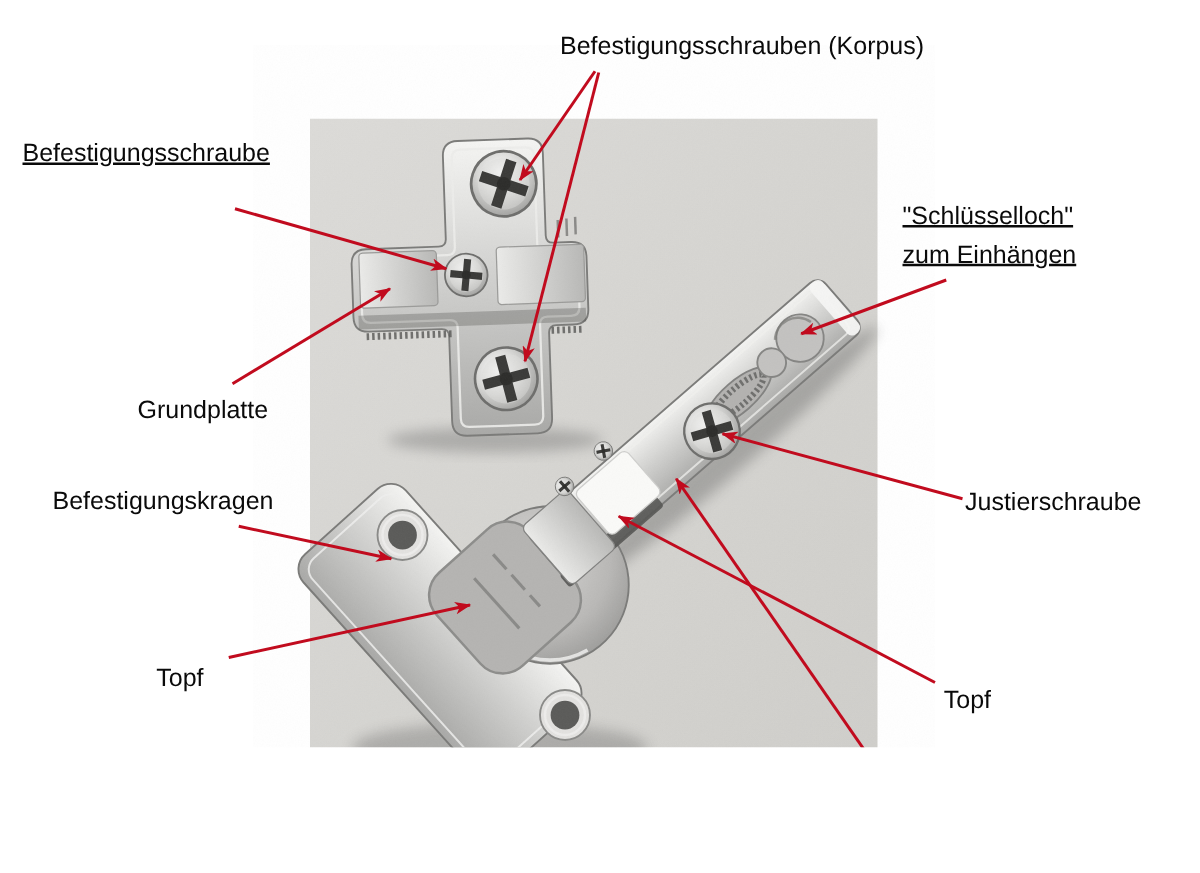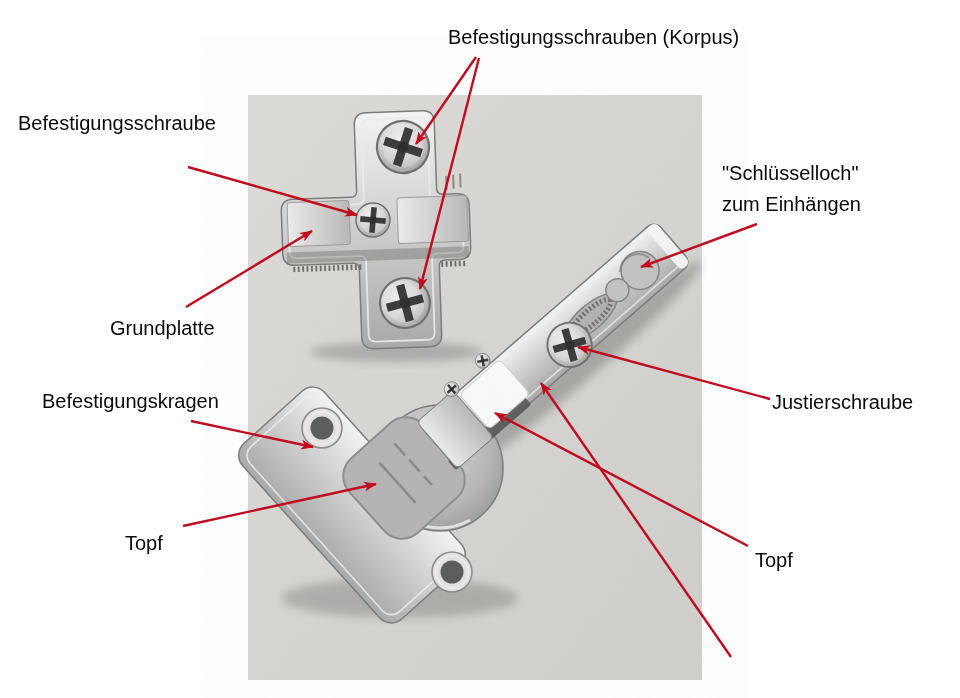--- a/index.html
+++ b/index.html
@@ -1,20 +1,20 @@
 <!DOCTYPE html>
 <html style="--arrow: #c10b1e; --label-text: #0a0a0a; --page-bg: #ffffff; --photo-bg: #d7d6d3;"><head>
 <meta charset="utf-8">
 <style>
   html,body{margin:0;padding:0;background:var(--page-bg,#fff);}
-  #stage{position:relative;width:960px;height:698px;overflow:hidden;
+  #stage{position:relative;width:960px;height:598px;overflow:hidden;
          font-family:"Liberation Sans","DejaVu Sans",sans-serif;background:var(--page-bg,#fff);}
   #scene{position:absolute;left:0;top:0;}
   .lbl{position:absolute;font-size:20px;line-height:31px;color:var(--label-text,#0a0a0a);white-space:nowrap;}
-  .lbl span{display:block;}
+  .lbl span{display:block;text-decoration:underline;}
   .arrow{stroke:var(--arrow,#c10b1e);stroke-width:2.4;fill:none;}
 </style>
 </head>
 <body>
 
 <div id="stage">
 
   <svg id="scene" width="960" height="698" viewBox="0 0 960 698">
     <defs>
       <linearGradient id="metalV" x1="0" y1="0" x2="0" y2="1">

